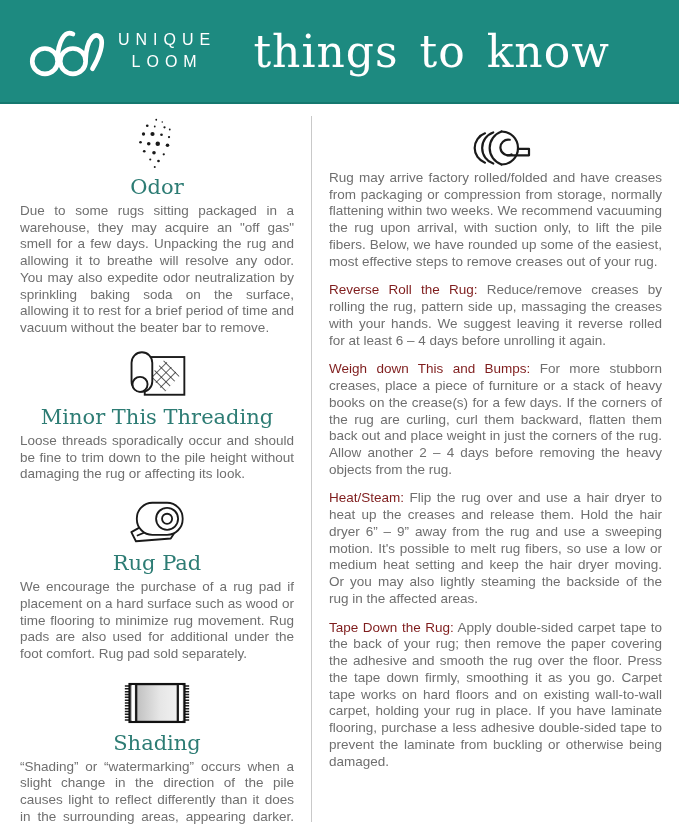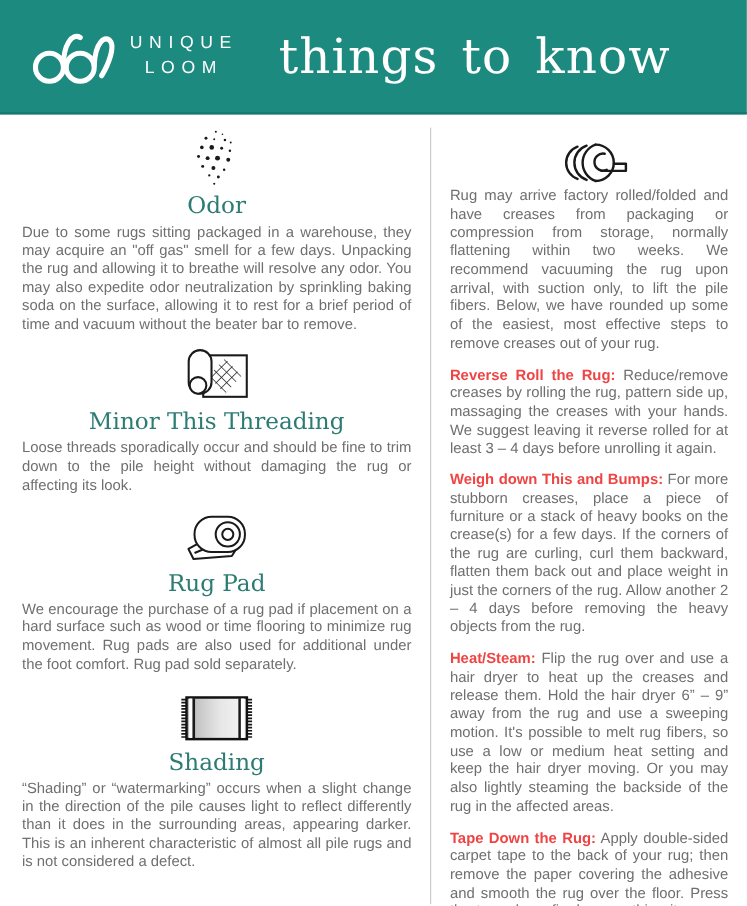--- a/index.html
+++ b/index.html
@@ -14,34 +14,34 @@
   .brand-text { color:#fff; font-size:16px; letter-spacing:6px; line-height:1.35;
     text-align:center; font-weight:500; }
   .header-title {
     flex:1; text-align:center; color:#ffffff;
     font-family:"DejaVu Serif","Liberation Serif",serif;
     font-size:44px; font-weight:500; letter-spacing:1px; word-spacing:6px;
     padding-right:6px; white-space:nowrap;
   }
 
   .content { display:flex; height:718px; padding-top:12px; }
-  .col-left  { width:392px; padding:0 17px 0 20px; border-right:1px solid #c9c9c9; }
+  .col-left  { width:312px; padding:0 17px 0 20px; border-right:1px solid #c9c9c9; }
   .col-right { flex:1; padding:0 17px 0 17px; }
 
   .section { text-align:center; margin-bottom:9px; }
   .icon-wrap { height:54px; display:flex; justify-content:center; align-items:flex-end; }
   .section-title {
     font-family:"DejaVu Serif","Liberation Serif",serif;
     color:#2d7c74; font-size:21px; font-weight:500; margin:5px 0 4px;
   }
   .body-text, .tip {
     text-align:justify; color:#6f6f6f; font-size:13.5px; line-height:1.24;
   }
   .tip { margin-top:12px; }
-  .tip strong { color:#ef4444; font-weight:700; }
+  .tip strong { color:#7f1d1d; font-weight:400; }
 </style>
 </head>
 <body>
 
 <div class="page">
 
   <header class="header">
     <div class="brand">
       <svg width="78" height="58" viewBox="0 0 92 64">
         <g stroke="#ffffff" stroke-width="5.5" fill="none" stroke-linecap="round">
@@ -165,21 +165,21 @@
               <path d="M59,31 a8.5,8.5 0 1 1 -2,-16"></path>
               <path d="M66,25 h12 v7 h-24"></path>
             </g>
           </svg>
         </div>
         <p class="body-text">Rug may arrive factory rolled/folded and have creases from packaging or compression from storage, normally flattening within two weeks. We recommend vacuuming the rug upon arrival, with suction only, to lift the pile fibers. Below, we have rounded up some of the easiest, most effective steps to remove creases out of your rug.</p>
       </div>
 
       <p class="tip">
         <strong>Reverse Roll the Rug:</strong>
-        <span>Reduce/remove creases by rolling the rug, pattern side up, massaging the creases with your hands. We suggest leaving it reverse rolled for at least 3 – 4 days before unrolling it again.</span>
+        <span>Reduce/remove creases by rolling the rug, pattern side up, massaging the creases with your hands. We suggest leaving it reverse rolled for at least 6 – 4 days before unrolling it again.</span>
       </p>
 
       <p class="tip">
         <strong>Weigh down This and Bumps:</strong>
         <span>For more stubborn creases, place a piece of furniture or a stack of heavy books on the crease(s) for a few days. If the corners of the rug are curling, curl them backward, flatten them back out and place weight in just the corners of the rug. Allow another 2 – 4 days before removing the heavy objects from the rug.</span>
       </p>
 
       <p class="tip">
         <strong>Heat/Steam:</strong>
         <span>Flip the rug over and use a hair dryer to heat up the creases and release them. Hold the hair dryer 6” – 9” away from the rug and use a sweeping motion. It's possible to melt rug fibers, so use a low or medium heat setting and keep the hair dryer moving. Or you may also lightly steaming the backside of the rug in the affected areas.</span>

